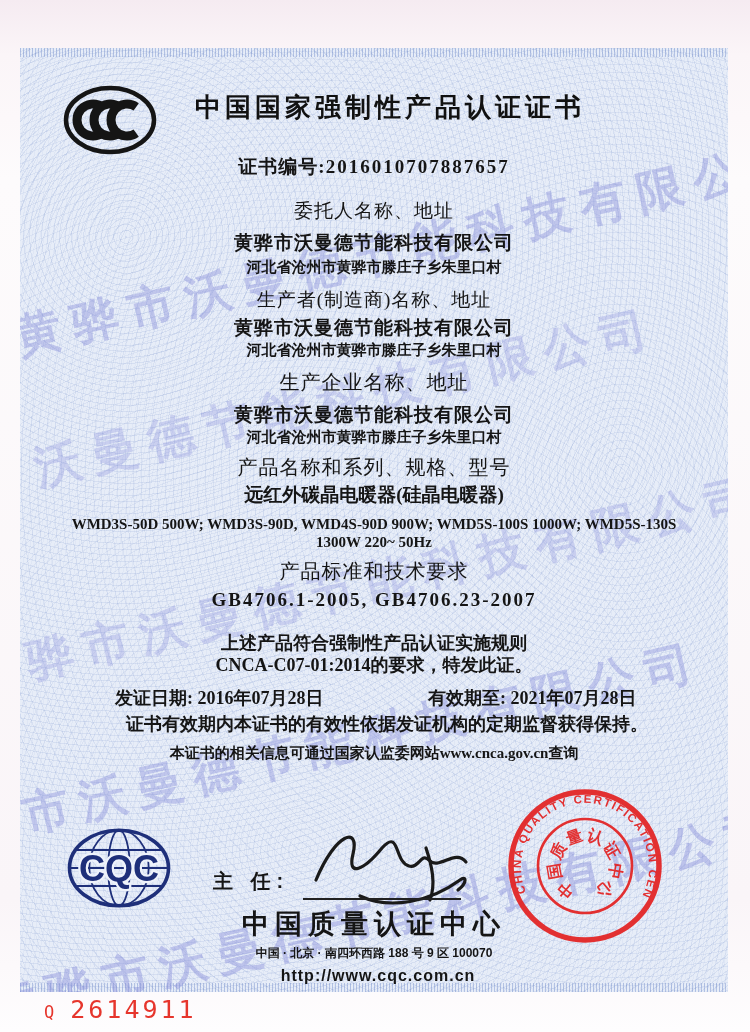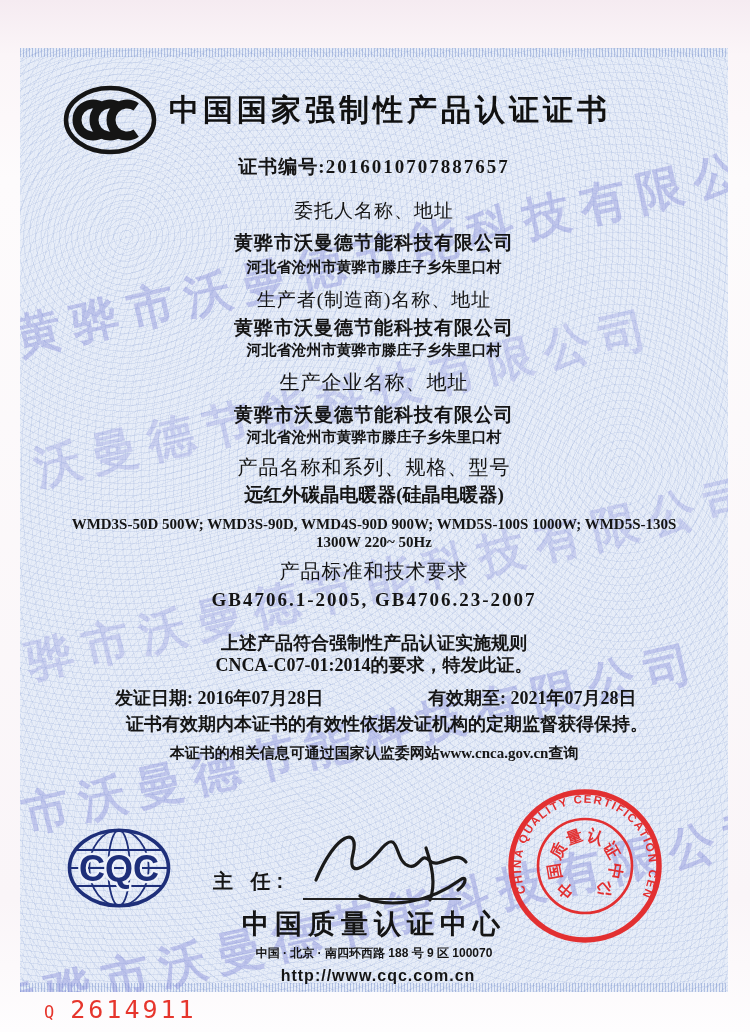--- a/index.html
+++ b/index.html
@@ -43,21 +43,21 @@
   .wm5 { left:-40px;  top:838px; opacity:.85; }
 
   .layer { position:absolute; inset:0; z-index:3; }
   .centered { position:absolute; left:0; width:100%; text-align:center; }
 
   
   .ccc-badge { position:absolute; left:40px; top:33px; width:100px; height:78px; }
   .title {
     position:absolute; left:110px; top:42px; width:520px; text-align:center;
     font-family:Liberation Serif, serif;
-    font-weight:bold; font-size:30px; letter-spacing:4px; color:#111;
+    font-weight:bold; font-size:26px; letter-spacing:4px; color:#111;
   }
   .certno { top:106px; font-size:19px; font-weight:bold; letter-spacing:1px; }
   .certno .val { letter-spacing:2px; }
 
   
   .h     { font-size:19px; font-weight:normal; letter-spacing:1px; }
   .comp  { font-size:19px; font-weight:bold; letter-spacing:1px; }
   .addr  { font-size:15px; font-weight:bold; }
   .s1h { top:150px; } .s1c { top:182px; } .s1a { top:210px; }
   .s2h { top:239px; } .s2c { top:267px; } .s2a { top:293px; }

